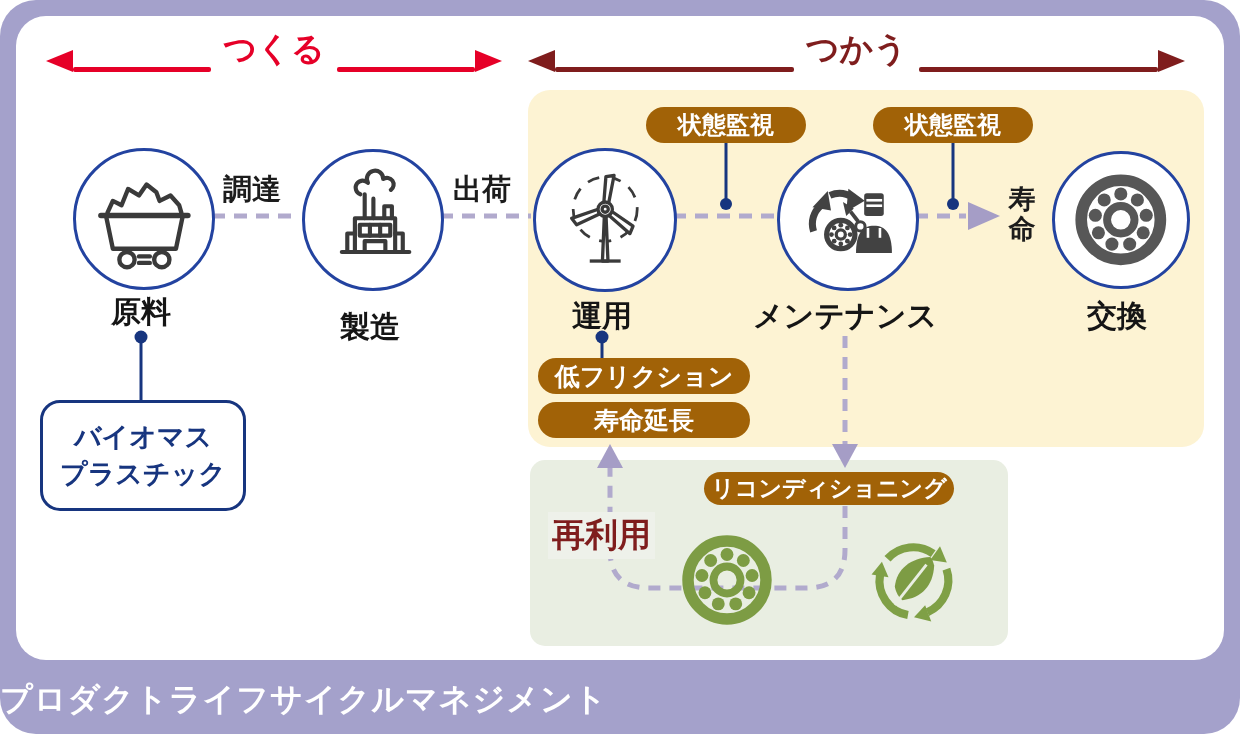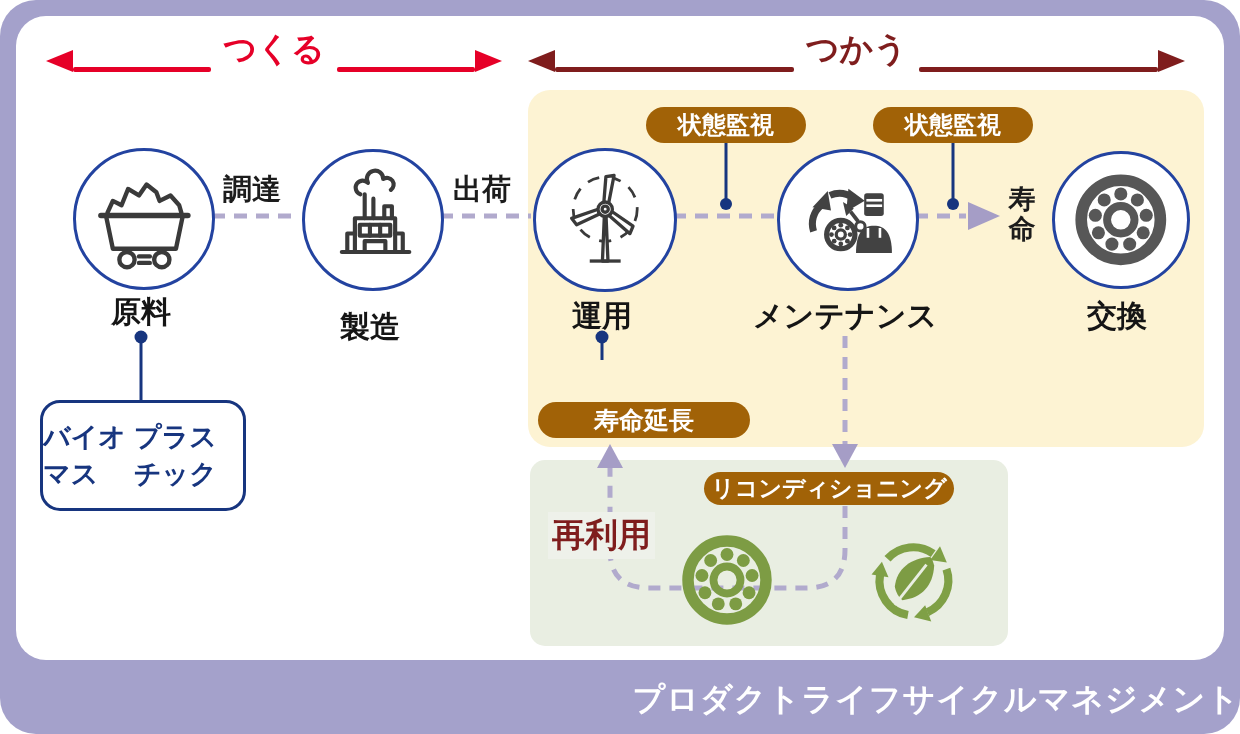--- a/index.html
+++ b/index.html
@@ -18,23 +18,23 @@
   .panel-green{position:absolute;left:530px;top:460px;width:478px;height:186px;background:#e9eee2;border-radius:15px;}
   
   .node{position:absolute;background:#fff;border:3px solid #2343a0;border-radius:50%;display:flex;align-items:center;justify-content:center;}
   .node svg{width:80%;height:80%;}
   .node-label{position:absolute;transform:translateX(-50%);font-size:30px;font-weight:600;color:#151515;white-space:nowrap;}
   .edge-label{position:absolute;transform:translateX(-50%);font-size:29px;font-weight:600;color:#1c1c1c;white-space:nowrap;}
   .vlabel{position:absolute;width:32px;font-size:27px;font-weight:600;color:#1c1c1c;line-height:1.12;word-break:break-all;text-align:center;}
   
   .pill{position:absolute;background:#a16207;color:#fff;border-radius:19px;display:flex;align-items:center;justify-content:center;font-weight:bold;white-space:nowrap;text-align:center;}
   
-  .biomass{position:absolute;left:40px;top:400px;width:200px;height:105px;background:#fff;border:3.5px solid #17357f;border-radius:20px;display:flex;flex-direction:row;align-items:center;justify-content:center;color:#17357f;font-size:27px;font-weight:bold;line-height:1.35;}
+  .biomass{position:absolute;left:40px;top:400px;width:200px;height:105px;background:#fff;border:3.5px solid #17357f;border-radius:20px;display:flex;flex-direction:column;align-items:center;justify-content:center;color:#17357f;font-size:27px;font-weight:bold;line-height:1.35;}
   .reuse{position:absolute;left:548px;top:512px;background:#eef1ea;padding:1px 4px;font-size:33px;font-weight:bold;color:#7f1d1d;}
-  .footer-title{position:absolute;left:0;right:0;top:678px;text-align:right;font-size:32px;font-weight:bold;color:#fff;letter-spacing:1px;}
+  .footer-title{position:absolute;left:0;right:0;top:678px;text-align:left;font-size:32px;font-weight:bold;color:#fff;letter-spacing:1px;}
   .connectors{position:absolute;left:0;top:0;pointer-events:none;}
   .eco-icon{position:absolute;}
 </style>
 </head>
 <body>
 
 <div class="frame">
   <div class="canvas"></div>
 
   <div class="panel-yellow"></div>
@@ -181,20 +181,21 @@
   <div class="node-label" style="left:602px;top:296px;">運用</div>
   <div class="node-label" style="left:845px;top:296px;">メンテナンス</div>
   <div class="node-label" style="left:1117px;top:296px;">交換</div>
 
   <div class="edge-label" style="left:252px;top:170px;">調達</div>
   <div class="edge-label" style="left:482px;top:170px;">出荷</div>
   <div class="vlabel" style="left:1006px;top:184px;">寿命</div>
 
   <div class="pill" style="left:646px;top:107px;width:160px;height:36px;font-size:24px;">状態監視</div>
   <div class="pill" style="left:873px;top:107px;width:160px;height:36px;font-size:24px;">状態監視</div>
+  <div class="pill" style="left:538px;top:358px;width:212px;height:36px;font-size:25px;">低フリクション</div>
   <div class="pill" style="left:538px;top:402px;width:212px;height:36px;font-size:25px;">寿命延長</div>
   <div class="pill" style="left:704px;top:472px;width:250px;height:33px;font-size:23px;">リコンディショニング</div>
 
   <div class="biomass">
     <span>バイオマス</span>
     <span>プラスチック</span>
   </div>
 
   <div class="reuse">再利用</div>
 

